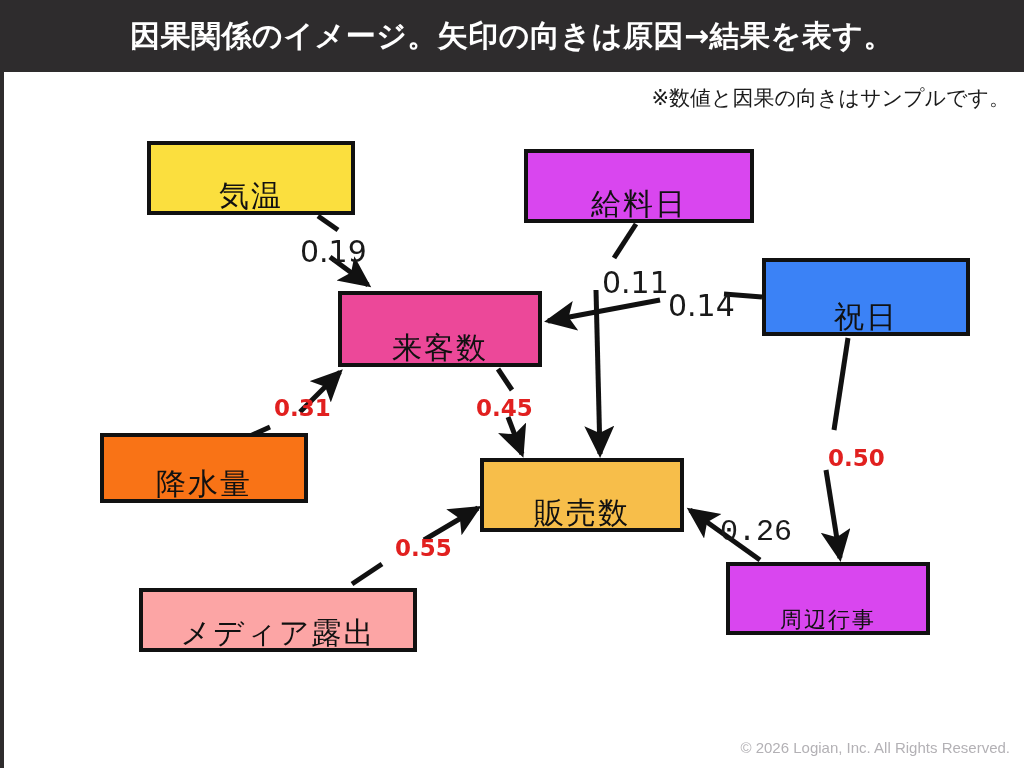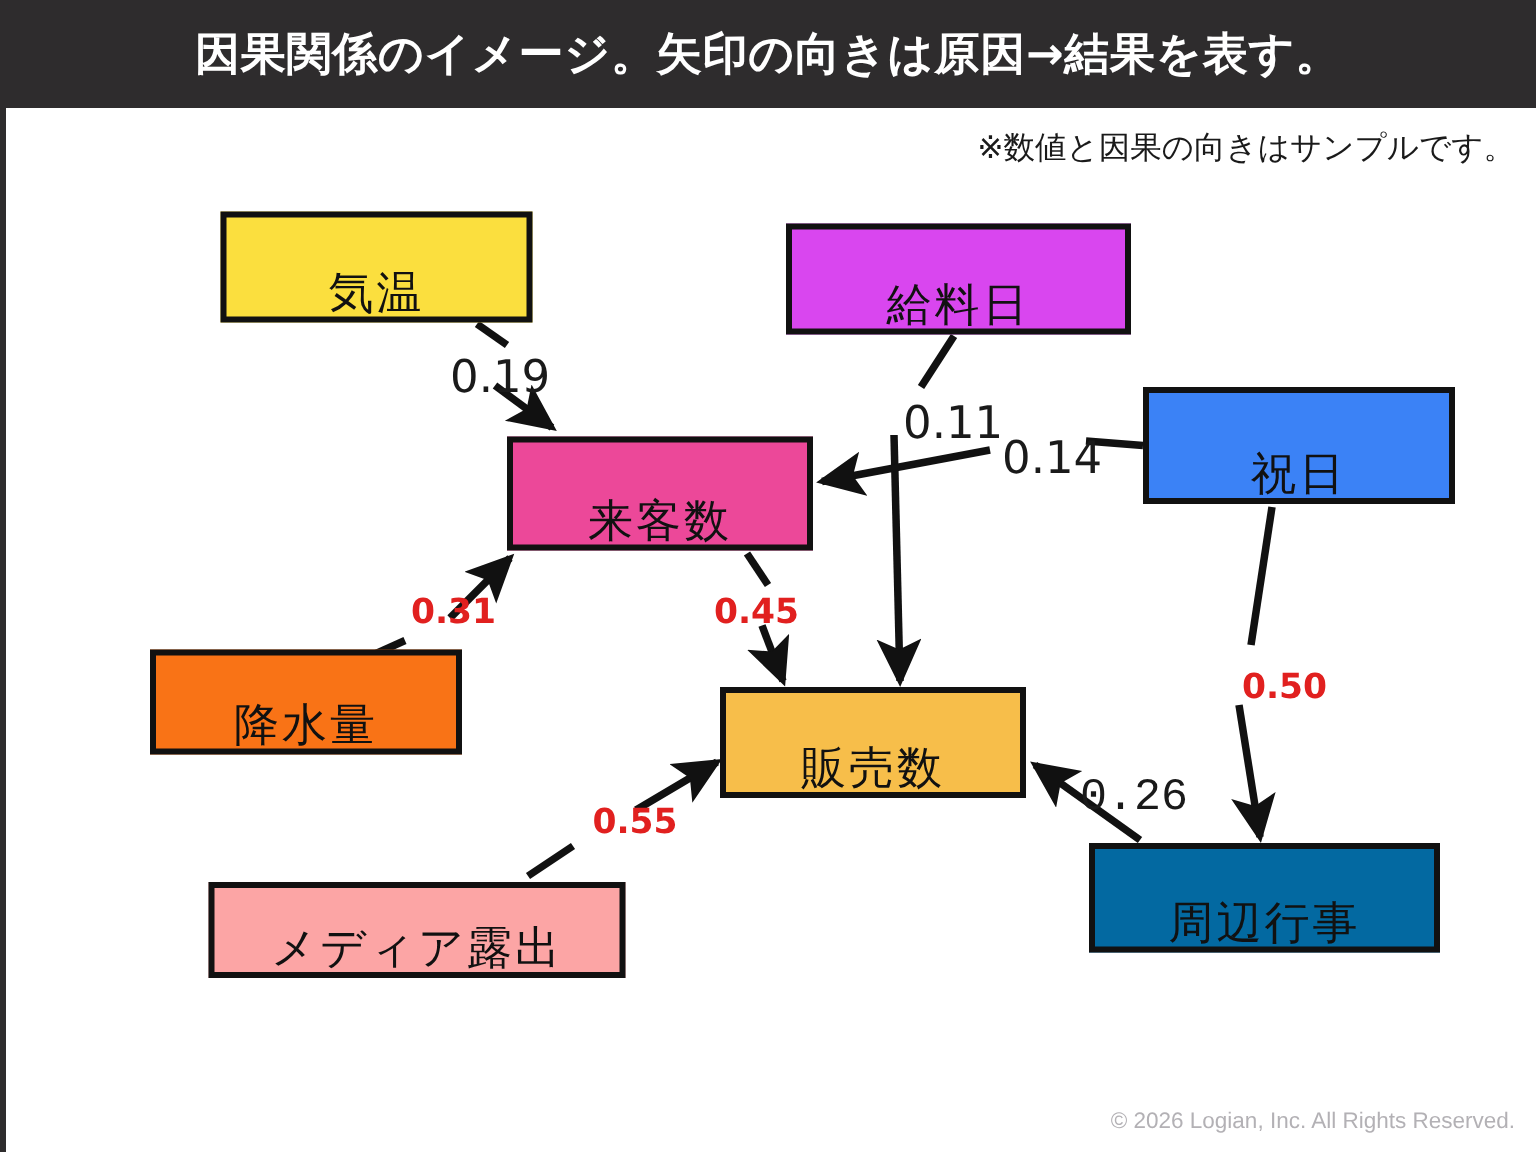--- a/index.html
+++ b/index.html
@@ -175,21 +175,21 @@
     </div>
 
     <div class="node-box" style="left:480px; top:386px; width:204px; height:74px; background:#f7be4a; font-size:30px;">
       <span class="node-label">販売数</span>
     </div>
 
     <div class="node-box" style="left:139px; top:516px; width:278px; height:64px; background:#fca5a5; font-size:30px;">
       <span class="node-label">メディア露出</span>
     </div>
 
-    <div class="node-box" style="left:726px; top:490px; width:234px; height:73px; background:#0369a1; font-size:30px;">
+    <div class="node-box" style="left:726px; top:490px; width:204px; height:73px; background:#d946ef; font-size:22px;">
       <span class="node-label">周辺行事</span>
     </div>
 
     <div class="edge-label plain" style="left:300px; top:165px;">0.19</div>
 
     <div class="edge-label highlight" style="left:274px; top:325px;">0.31</div>
 
     <div class="edge-label plain" style="left:602px; top:196px;">0.11</div>
 
     <div class="edge-label plain" style="left:668px; top:219px;">0.14</div>

